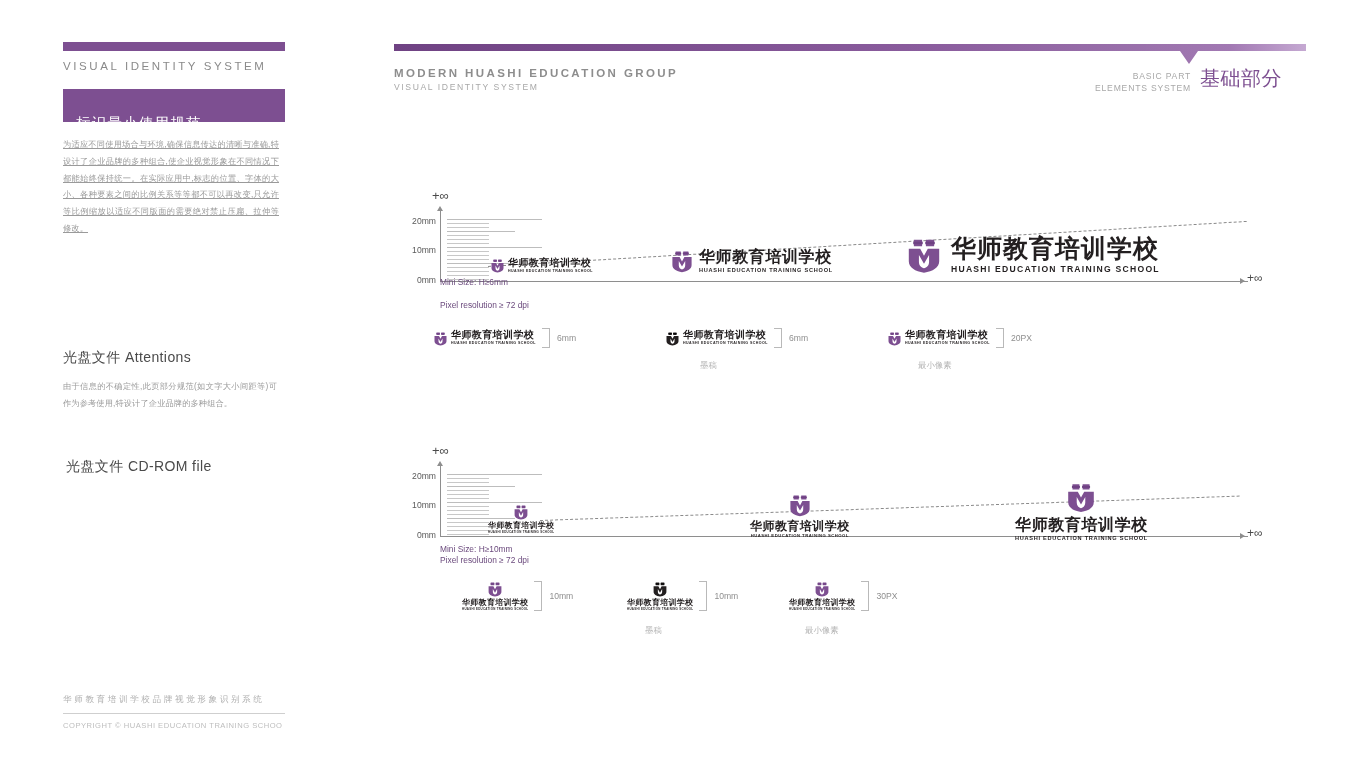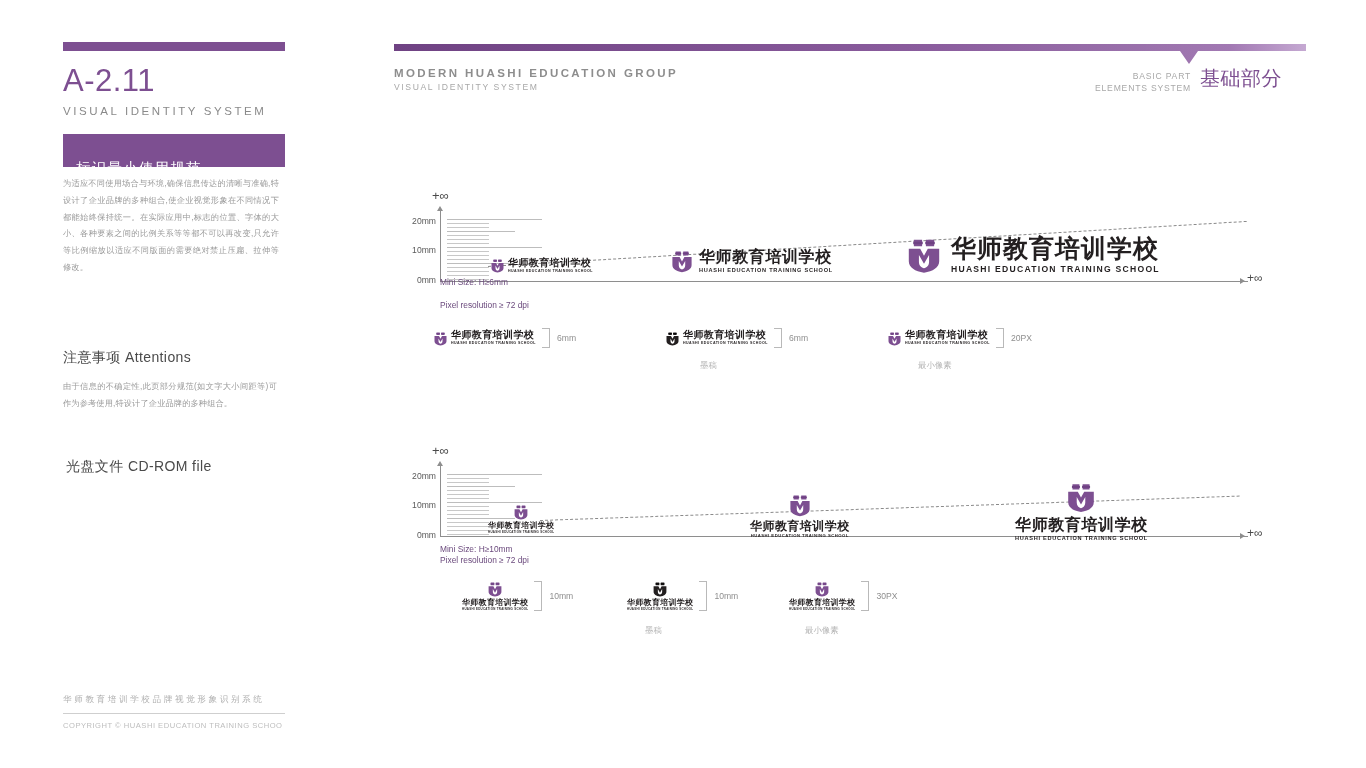--- a/index.html
+++ b/index.html
@@ -48,27 +48,28 @@
     display: flex; align-items: center;
   }
   .side-title-bar span {
     color: #ffffff;
     font-size: 14.5px;
     letter-spacing: 1.2px;
     padding-left: 13px;
     margin-top: 36px;
   }
   .side-para {
-    margin-top: 9px;
+    margin-top: 15px;
     width: 216px;
     font-size: 8.2px;
     line-height: 2.05;
     color: #9a9a9a;
     letter-spacing: 0.15px;
     text-align: justify;
+    text-decoration: underline;
   }
   .side-sec { position: absolute; left: 0; width: 222px; }
   .side-sec-title {
     font-size: 14px;
     color: #4a4a4a;
     letter-spacing: 0.4px;
     font-weight: 400;
   }
   .side-sec-body {
     margin-top: 12px;
@@ -273,30 +274,29 @@
     text-align: left;
   }
 </style>
 </head>
 <body>
 
 <div id="page">
 
   <div id="sidebar">
     <div class="side-rule"></div>
-    <div class="page-code">A-2.11</div>
     <div class="page-sub">VISUAL IDENTITY SYSTEM</div>
     <div class="side-title-bar">
       <span>标识最小使用规范</span>
     </div>
     <div class="side-para">为适应不同使用场合与环境,确保信息传达的清晰与准确,特设计了企业品牌的多种组合,使企业视觉形象在不同情况下都能始终保持统一。在实际应用中,标志的位置、字体的大小、各种要素之间的比例关系等等都不可以再改变,只允许等比例缩放以适应不同版面的需要绝对禁止压扁、拉伸等修改。</div>
   </div>
 
   <div class="side-sec" style="left:63px; top:349px;">
-    <div class="side-sec-title">注意事项 Attentions</div>
+    <div class="side-sec-title">光盘文件 Attentions</div>
     <div class="side-sec-body">由于信息的不确定性,此页部分规范(如文字大小间距等)可作为参考使用,特设计了企业品牌的多种组合。</div>
   </div>
 
   <div class="side-sec" style="left:66px; top:458px;">
     <div class="side-sec-title">光盘文件 CD-ROM file</div>
   </div>
 
   <div id="footer">
     <div class="footer-cn">华师教育培训学校品牌视觉形象识别系统</div>
     <div class="footer-line"></div>

